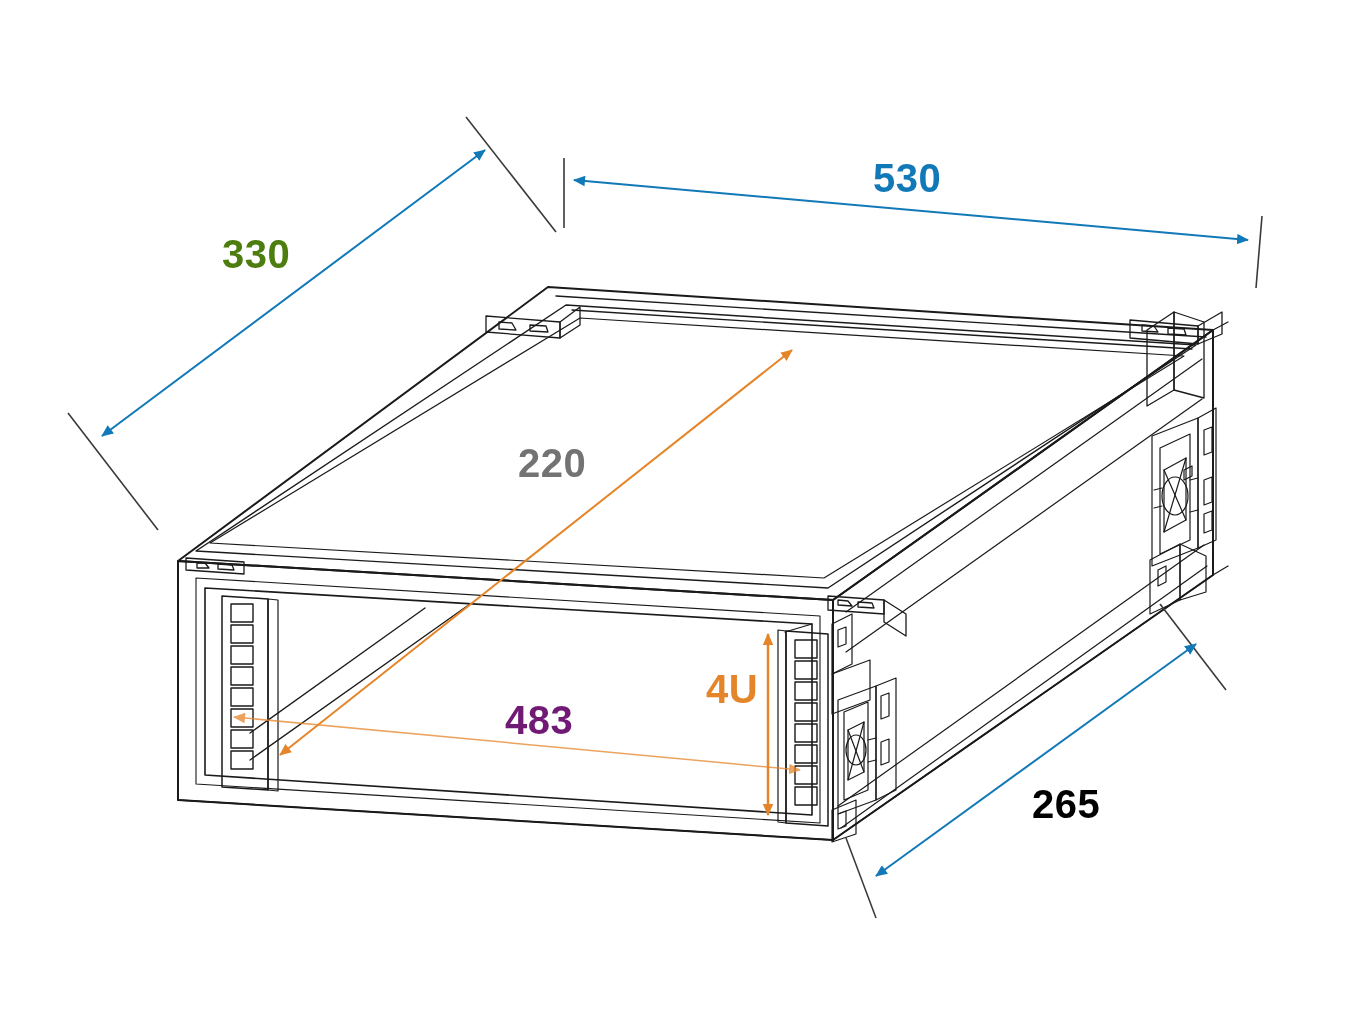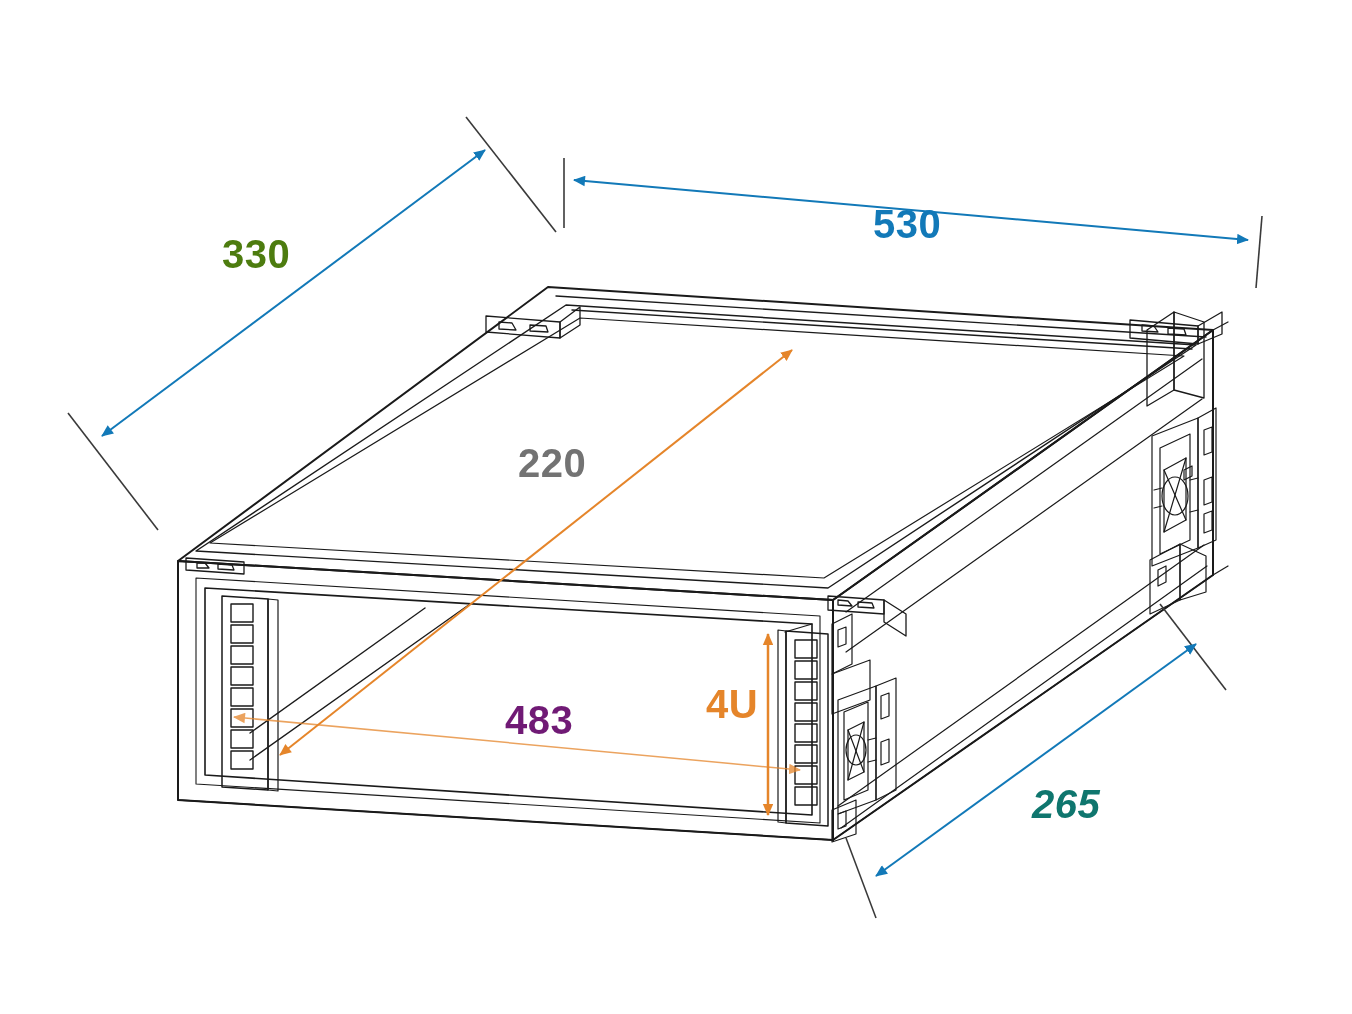--- a/index.html
+++ b/index.html
@@ -235,23 +235,23 @@
     </g>
 
     <g>
       <line x1="768" y1="634" x2="768" y2="815" stroke="#e5852a" stroke-width="2.5" marker-start="url(#orangeArrowStart)" marker-end="url(#orangeArrowEnd)"></line>
     </g>
 
   </svg>
 
   <div class="dim-label" style="position:absolute; left:222px; top:232px; color:#4d7c0f;">330</div>
 
-  <div class="dim-label" style="position:absolute; left:873px; top:156px; color:#1279b8;margin-top:46px;">530</div>
-
-  <div class="dim-label" style="position:absolute; left:1032px; top:782px; color:#0f766e;font-style:italic;">265</div>
+  <div class="dim-label" style="position:absolute; left:873px; top:156px; color:#1279b8;">530</div>
+
+  <div class="dim-label" style="position:absolute; left:1032px; top:782px; color:#000000;">265</div>
 
   <div class="dim-label" style="position:absolute; left:518px; top:441px; color:#737373;">220</div>
 
   <div class="dim-label" style="position:absolute; left:505px; top:698px; color:#701a75;">483</div>
 
-  <div class="dim-label" style="position:absolute; left:706px; top:682px; color:#e5852a;">4U</div>
+  <div class="dim-label" style="position:absolute; left:706px; top:667px; color:#e5852a;">4U</div>
 
 </div>
 
 </body></html>

